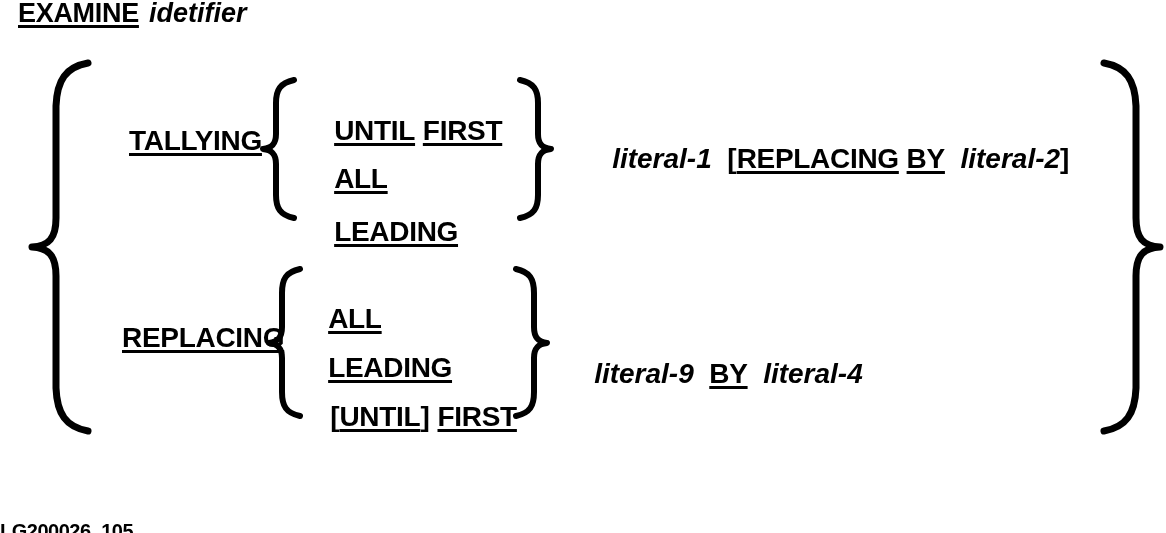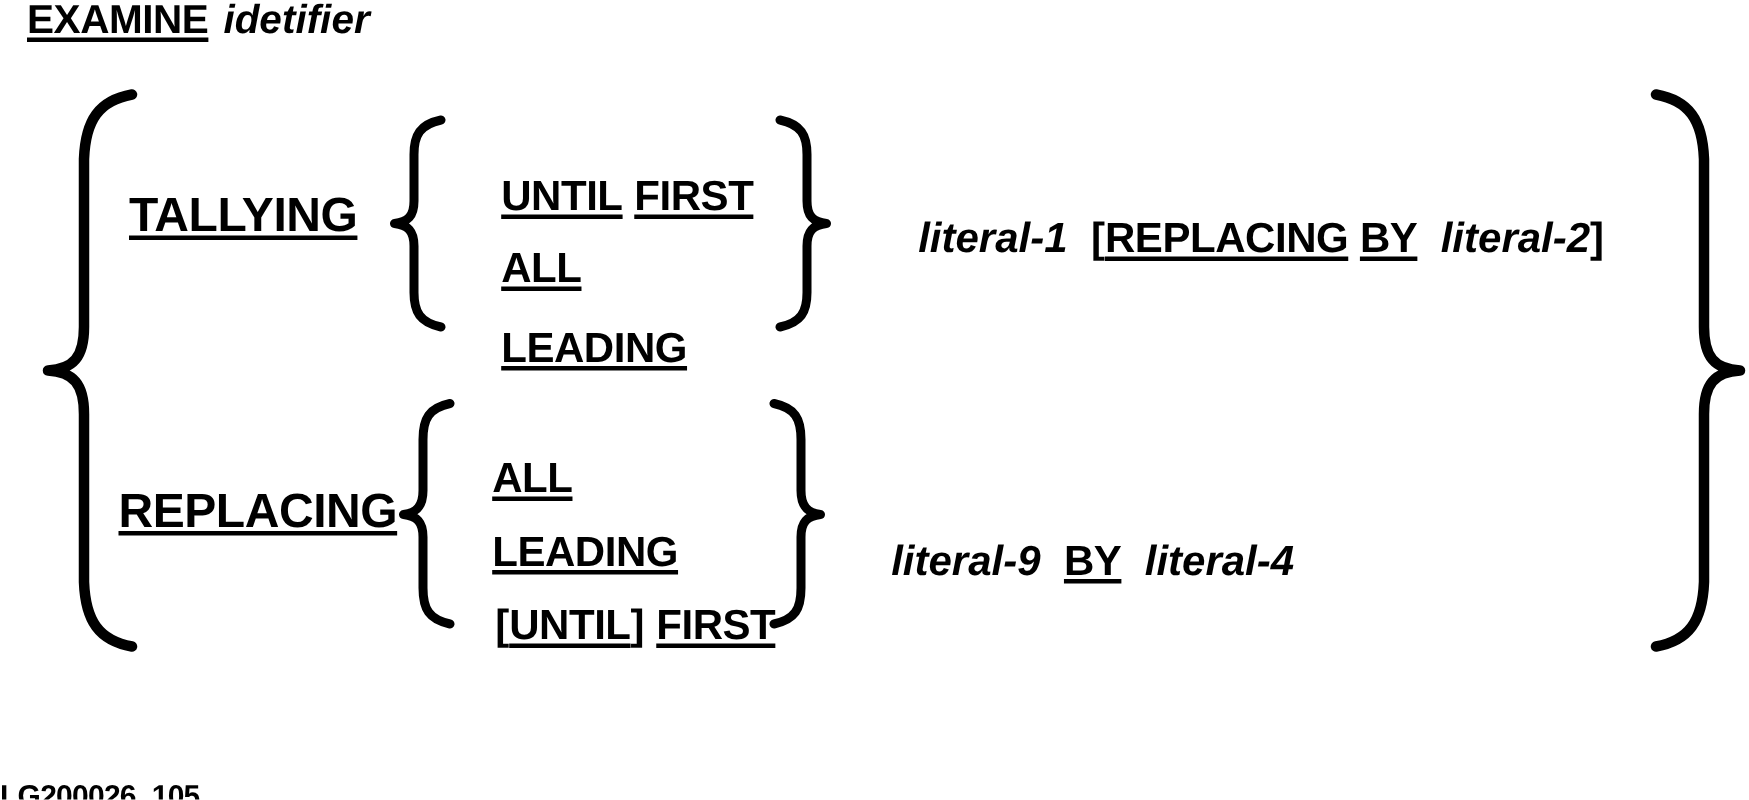--- a/index.html
+++ b/index.html
@@ -56,21 +56,21 @@
 
   
   #header-row { left: 18px; top: -2px; font-size: 27px; }
   #header-row .kw   { font-size: 27px; }
   #header-row .var  { font-size: 27px; margin-left: 10px; }
 
   
   .brace { display: block; }
 
   
-  .group-label { font-size: 32px; }
+  .group-label { font-size: 28px; margin-left: 43px; }
 
   
   .opt-line { font-size: 28px; white-space: pre; }
 
   
   .tail { font-size: 28px; white-space: pre; }
   .tail .var { font-size: 28px; }
   .tail .kw  { font-size: 28px; }
   .tail .plain { font-size: 28px; }
 

